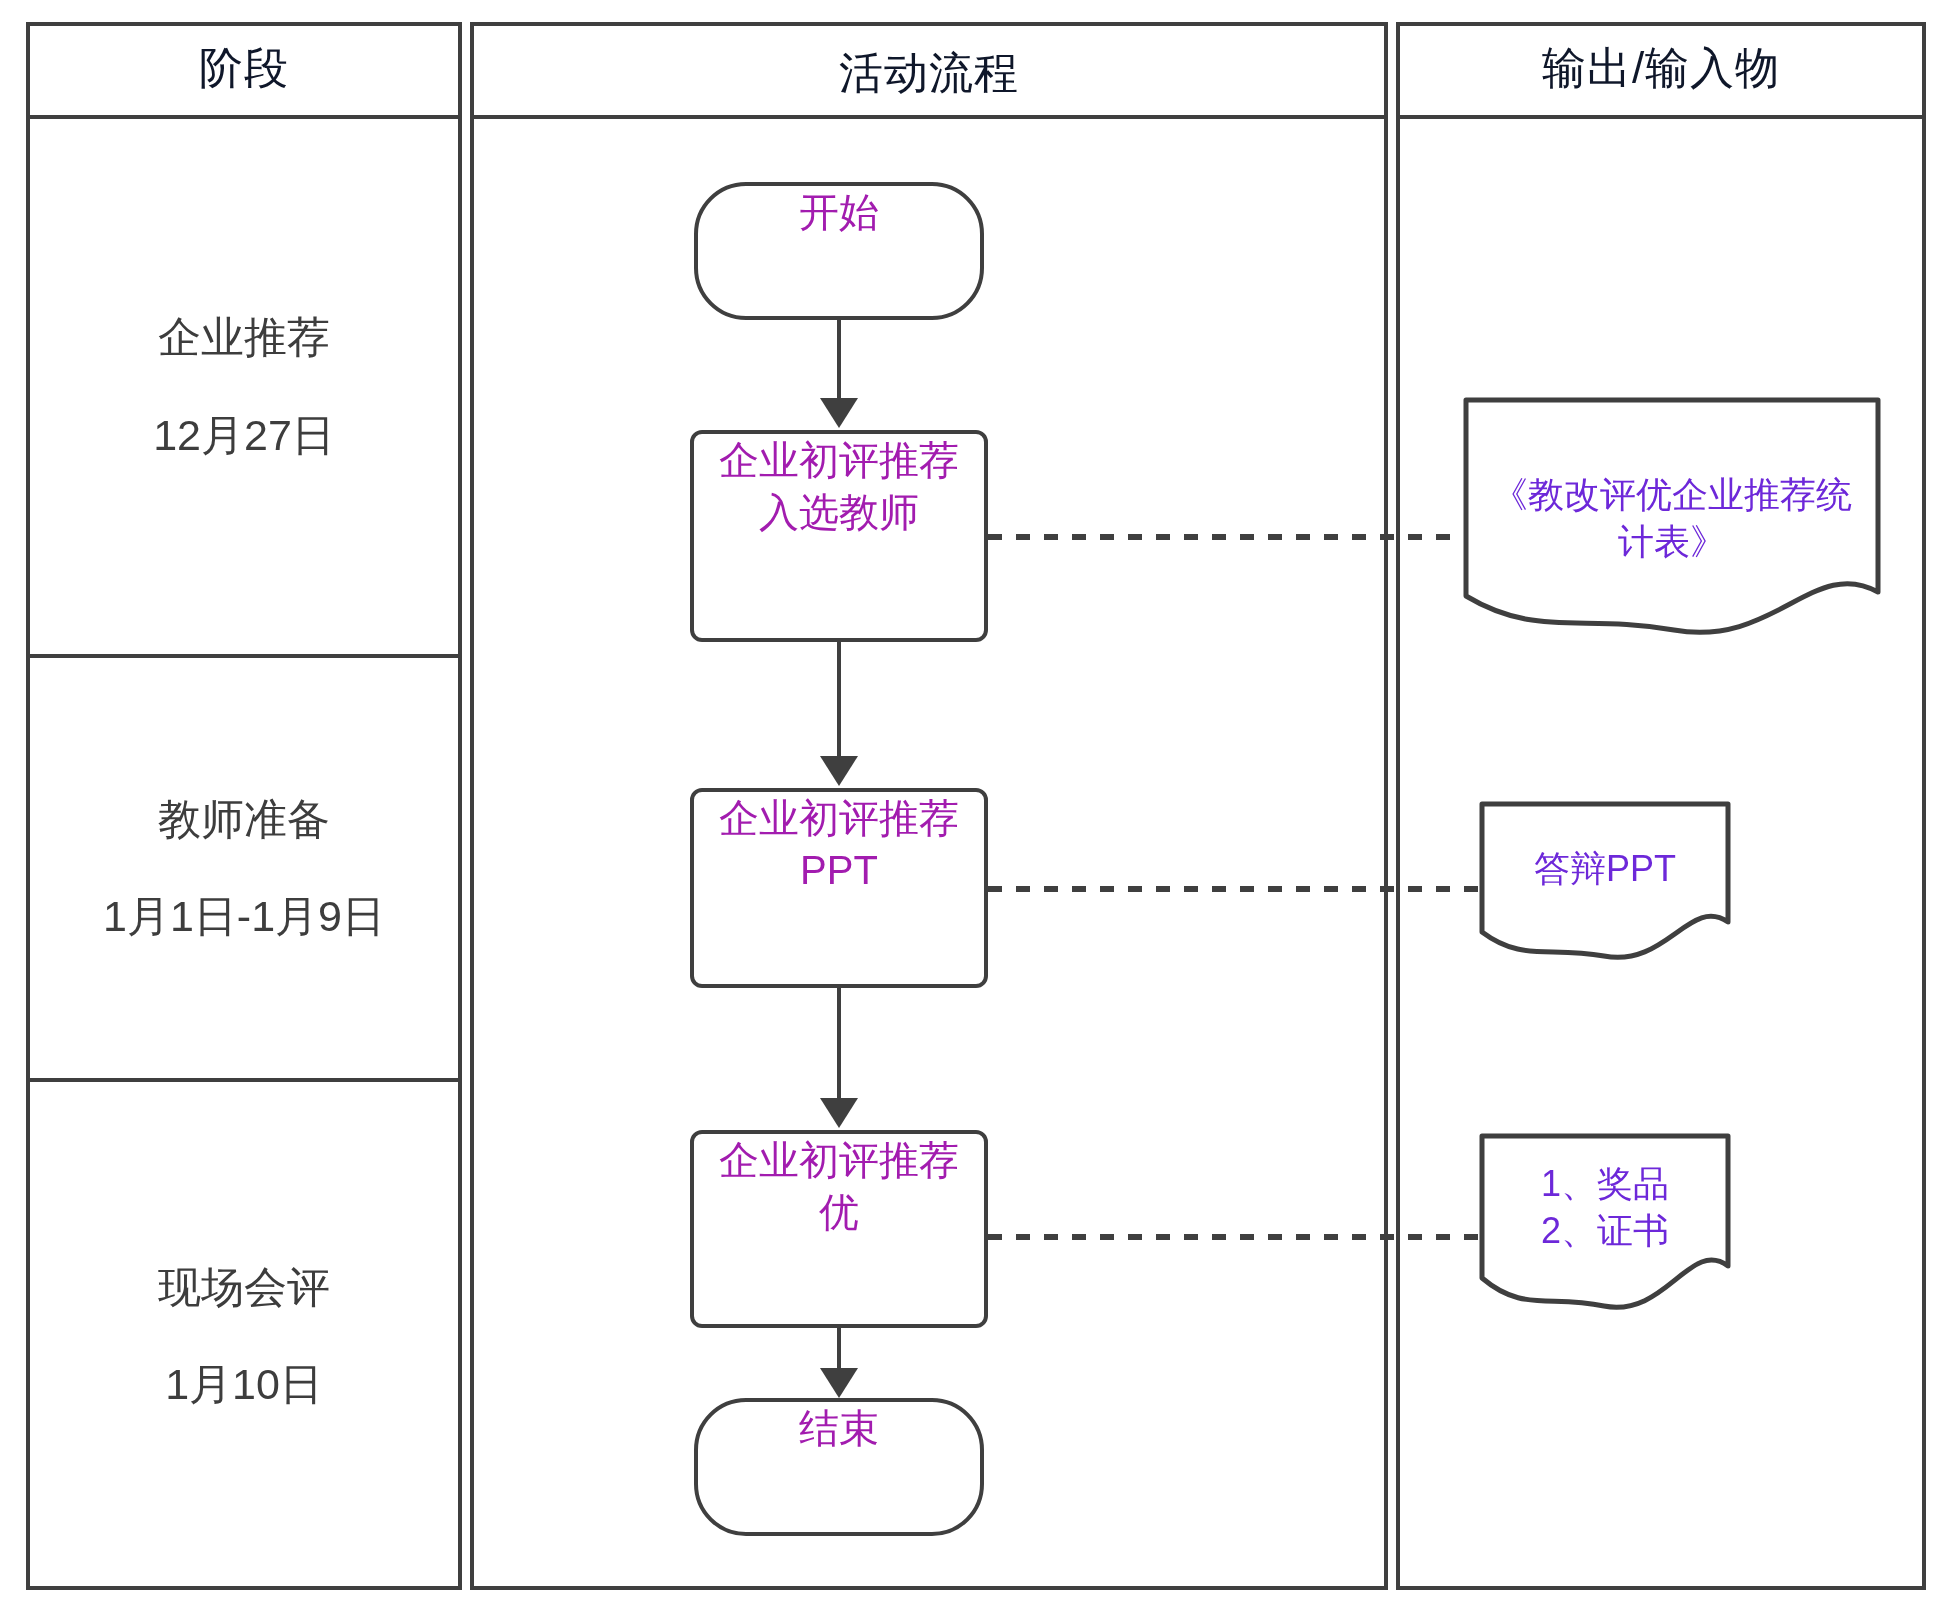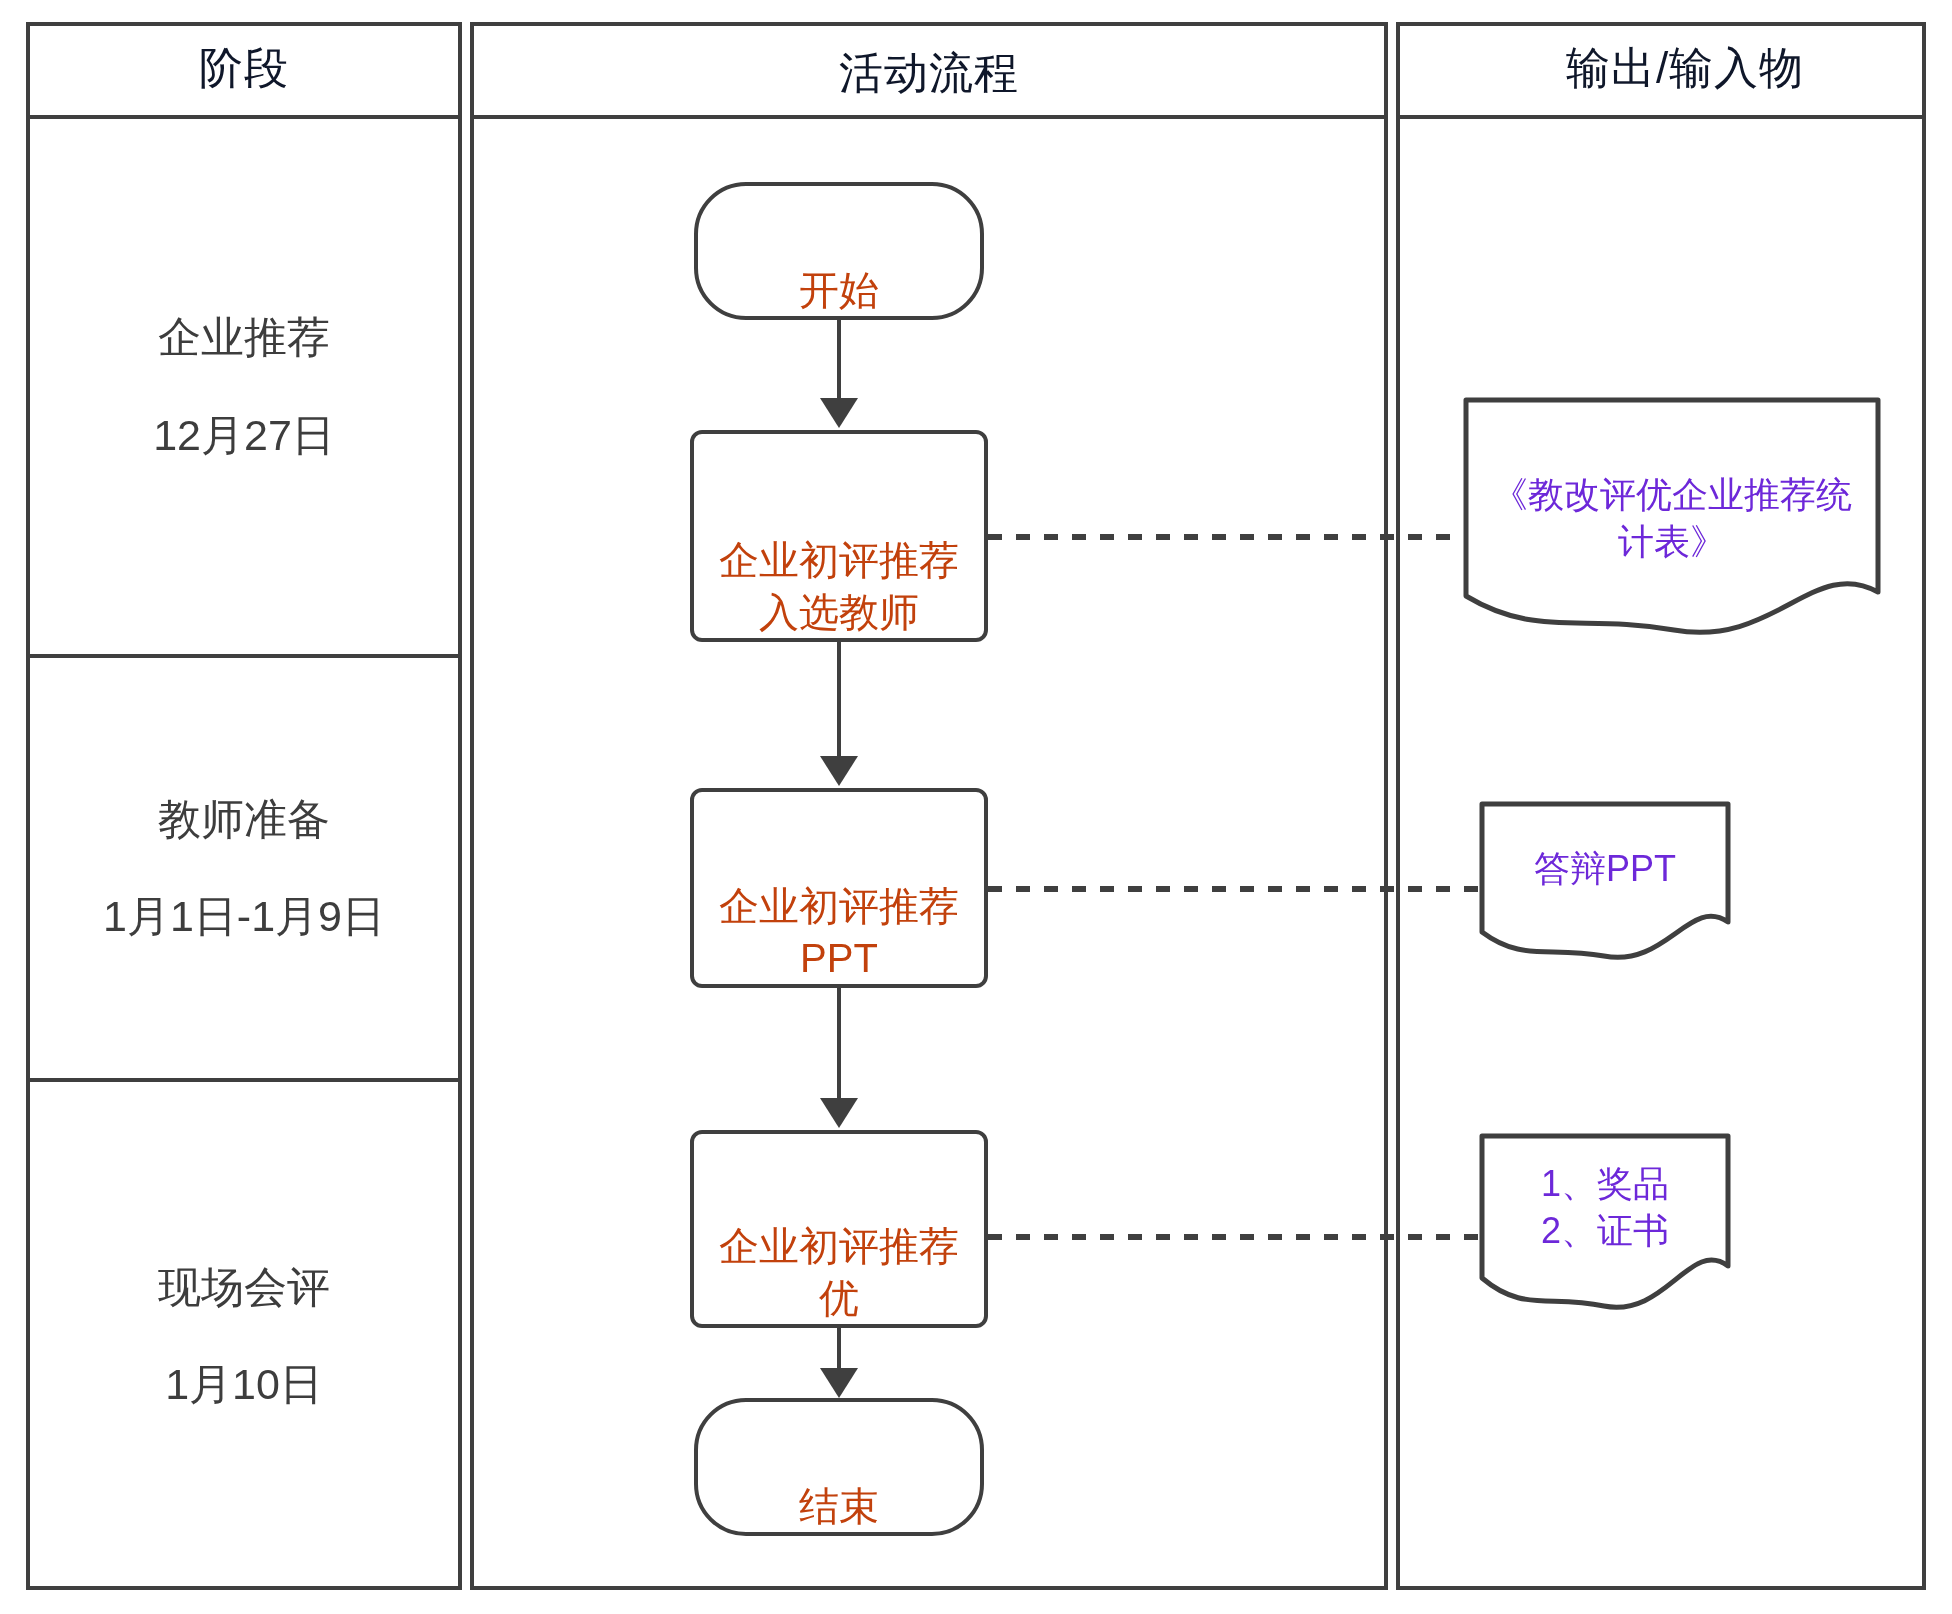--- a/index.html
+++ b/index.html
@@ -55,26 +55,26 @@
     color: #3d3d3d;
     white-space: nowrap;
     gap: 42px;
   }
 
   
   .node {
     position: absolute;
     box-sizing: border-box;
     display: flex;
-    align-items: flex-end;
+    align-items: flex-start;
     justify-content: center;
     text-align: center;
     background: #ffffff;
     border: 4px solid #3f3f3f;
-    color: #c2410c;
+    color: #a21caf;
     font-size: 40px;
     line-height: 1.3;
   }
   .node.terminator {
     border-radius: 52px;
   }
   .node.process {
     border-radius: 12px;
   }
   .node-label { white-space: pre-line; }
@@ -141,21 +141,21 @@
 
   <div class="lane-inner-line" style="left:26px; top:654px; width:436px; height:4px;"></div>
   <div class="lane-inner-line" style="left:26px; top:1078px; width:436px; height:4px;"></div>
 
   <div class="col-header" style="left:26px; top:22px; width:436px; height:93px;">
     <span>阶段</span>
   </div>
   <div class="col-header" style="left:470px; top:22px; width:918px; height:103px;">
     <span>活动流程</span>
   </div>
-  <div class="col-header" style="left:1396px; top:22px; width:530px; height:93px;margin-left:24px;">
+  <div class="col-header" style="left:1396px; top:22px; width:530px; height:93px;">
     <span>输出/输入物</span>
   </div>
 
   <div class="stage-cell" style="left:26px; top:119px; width:436px; height:535px;">
     <div>企业推荐</div>
     <div>12月27日</div>
   </div>
   <div class="stage-cell" style="left:26px; top:658px; width:436px; height:420px;">
     <div>教师准备</div>
     <div>1月1日-1月9日</div>

